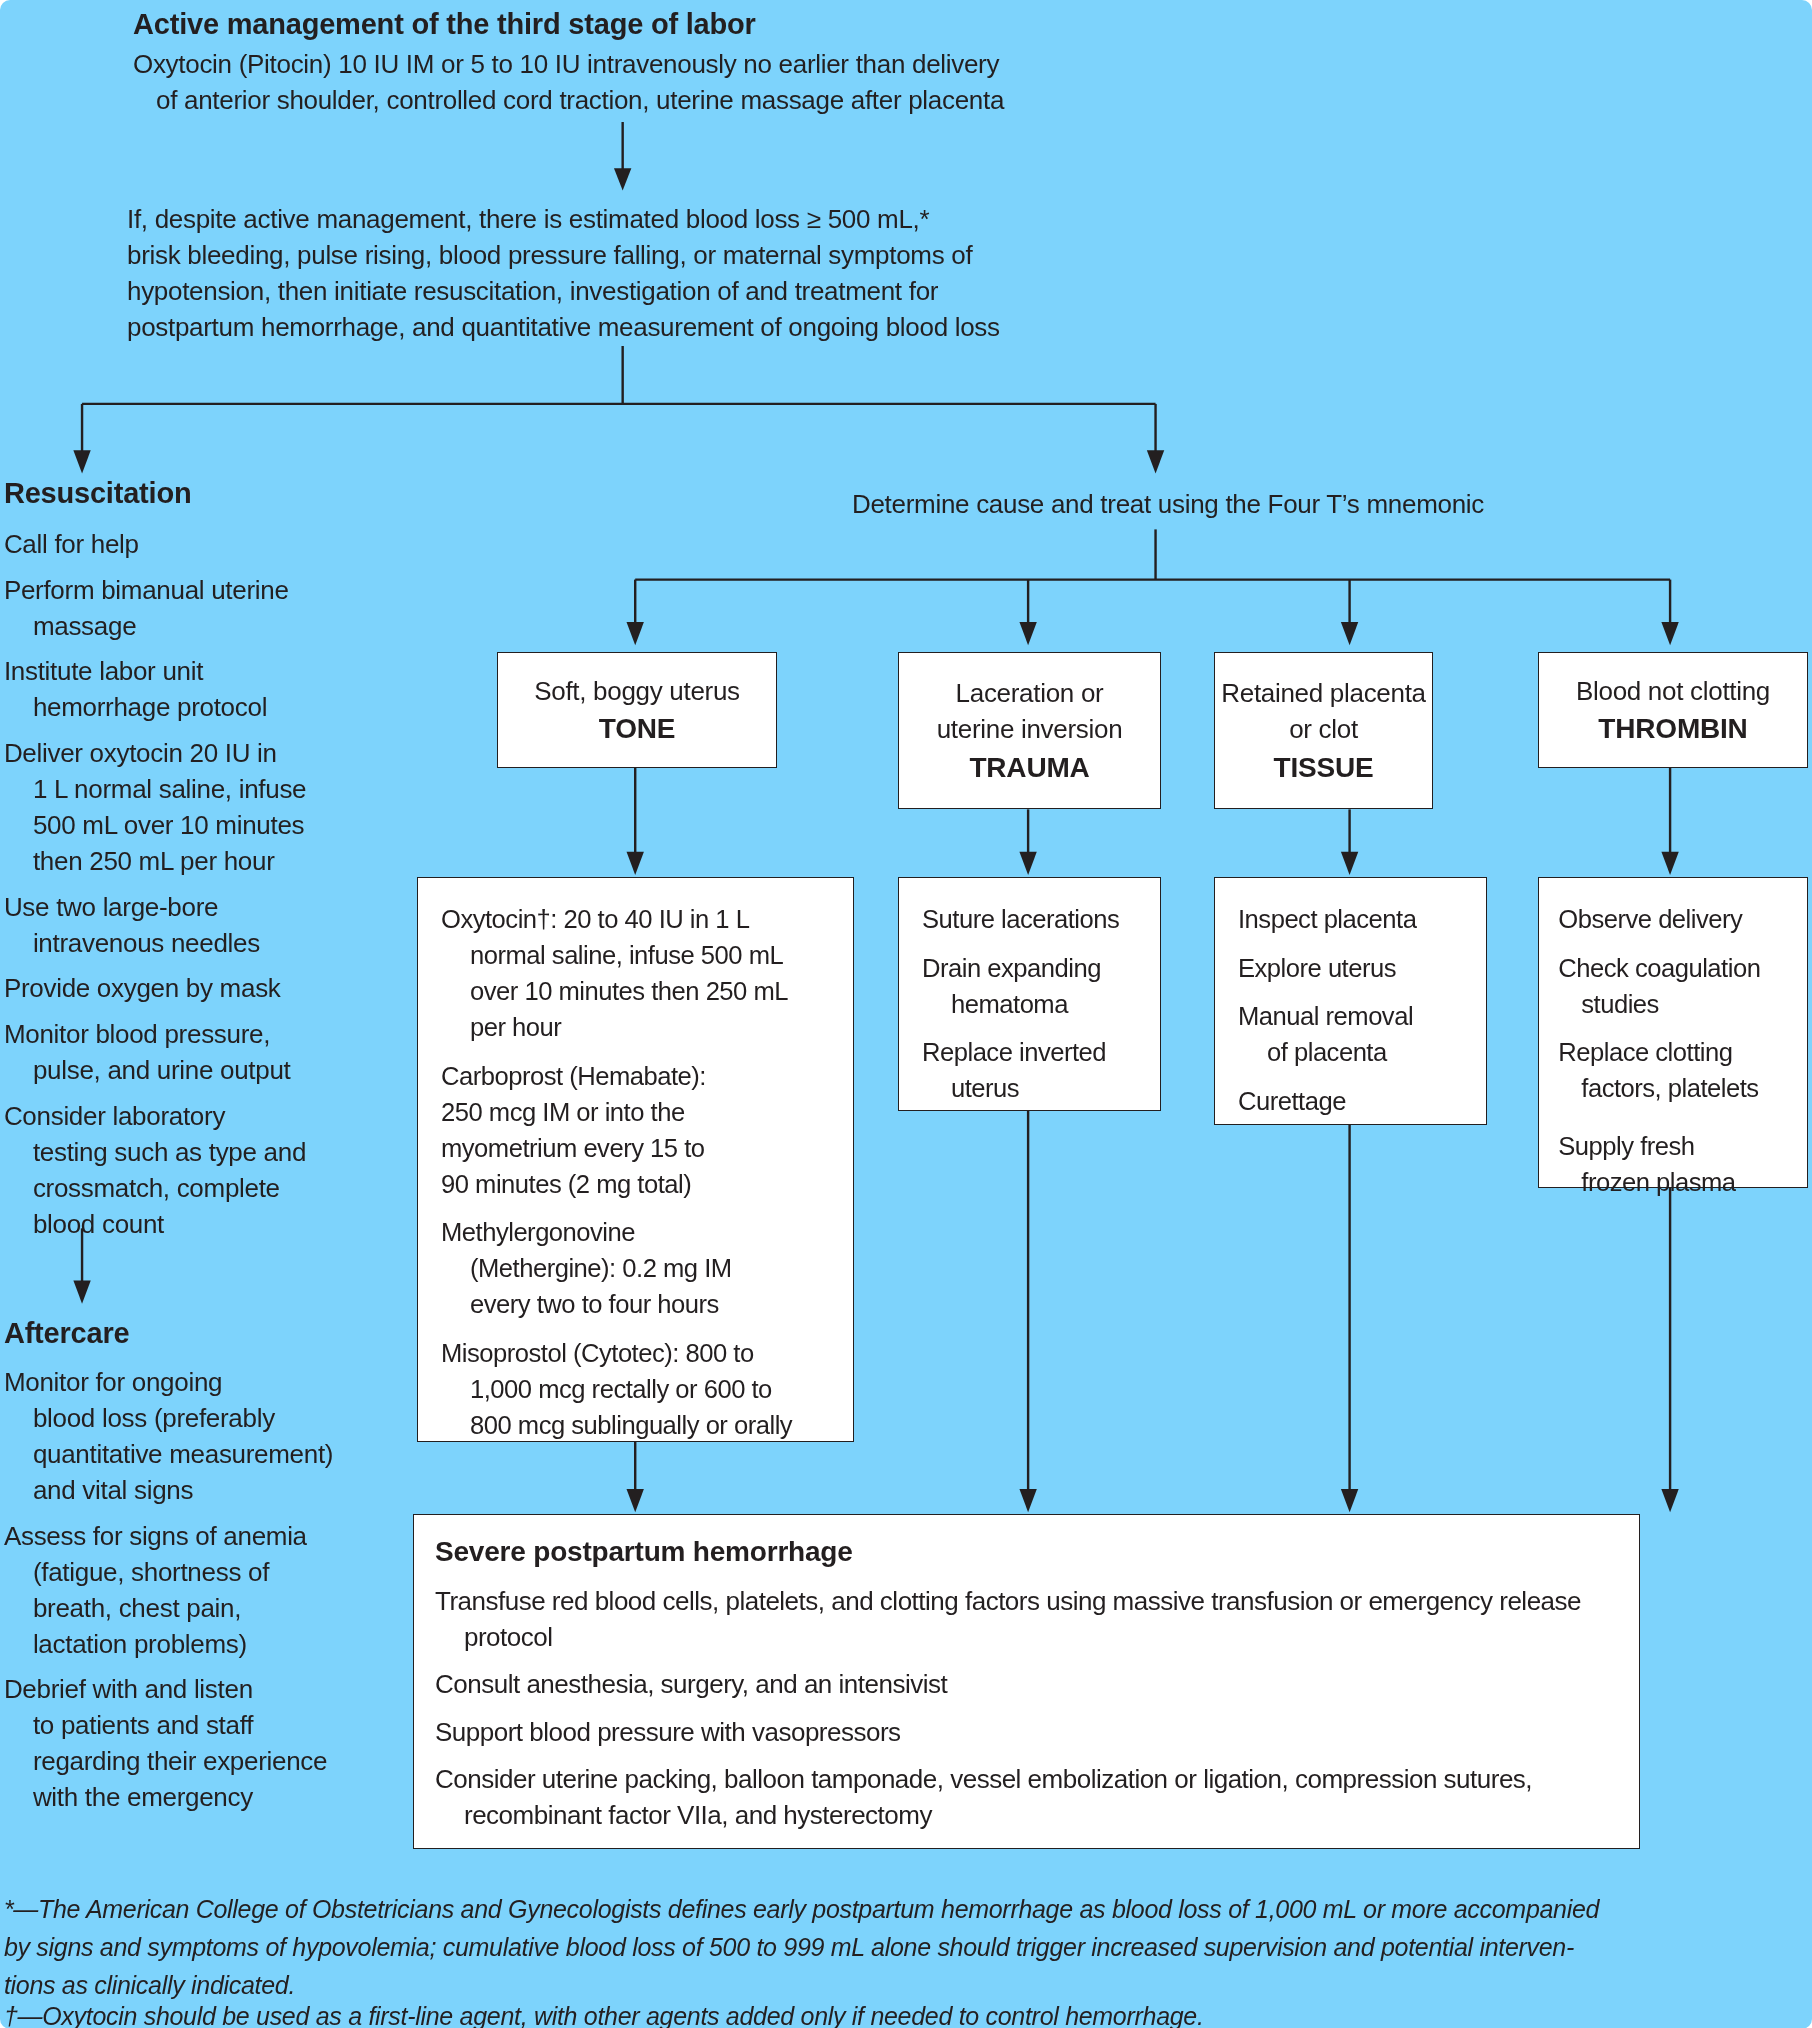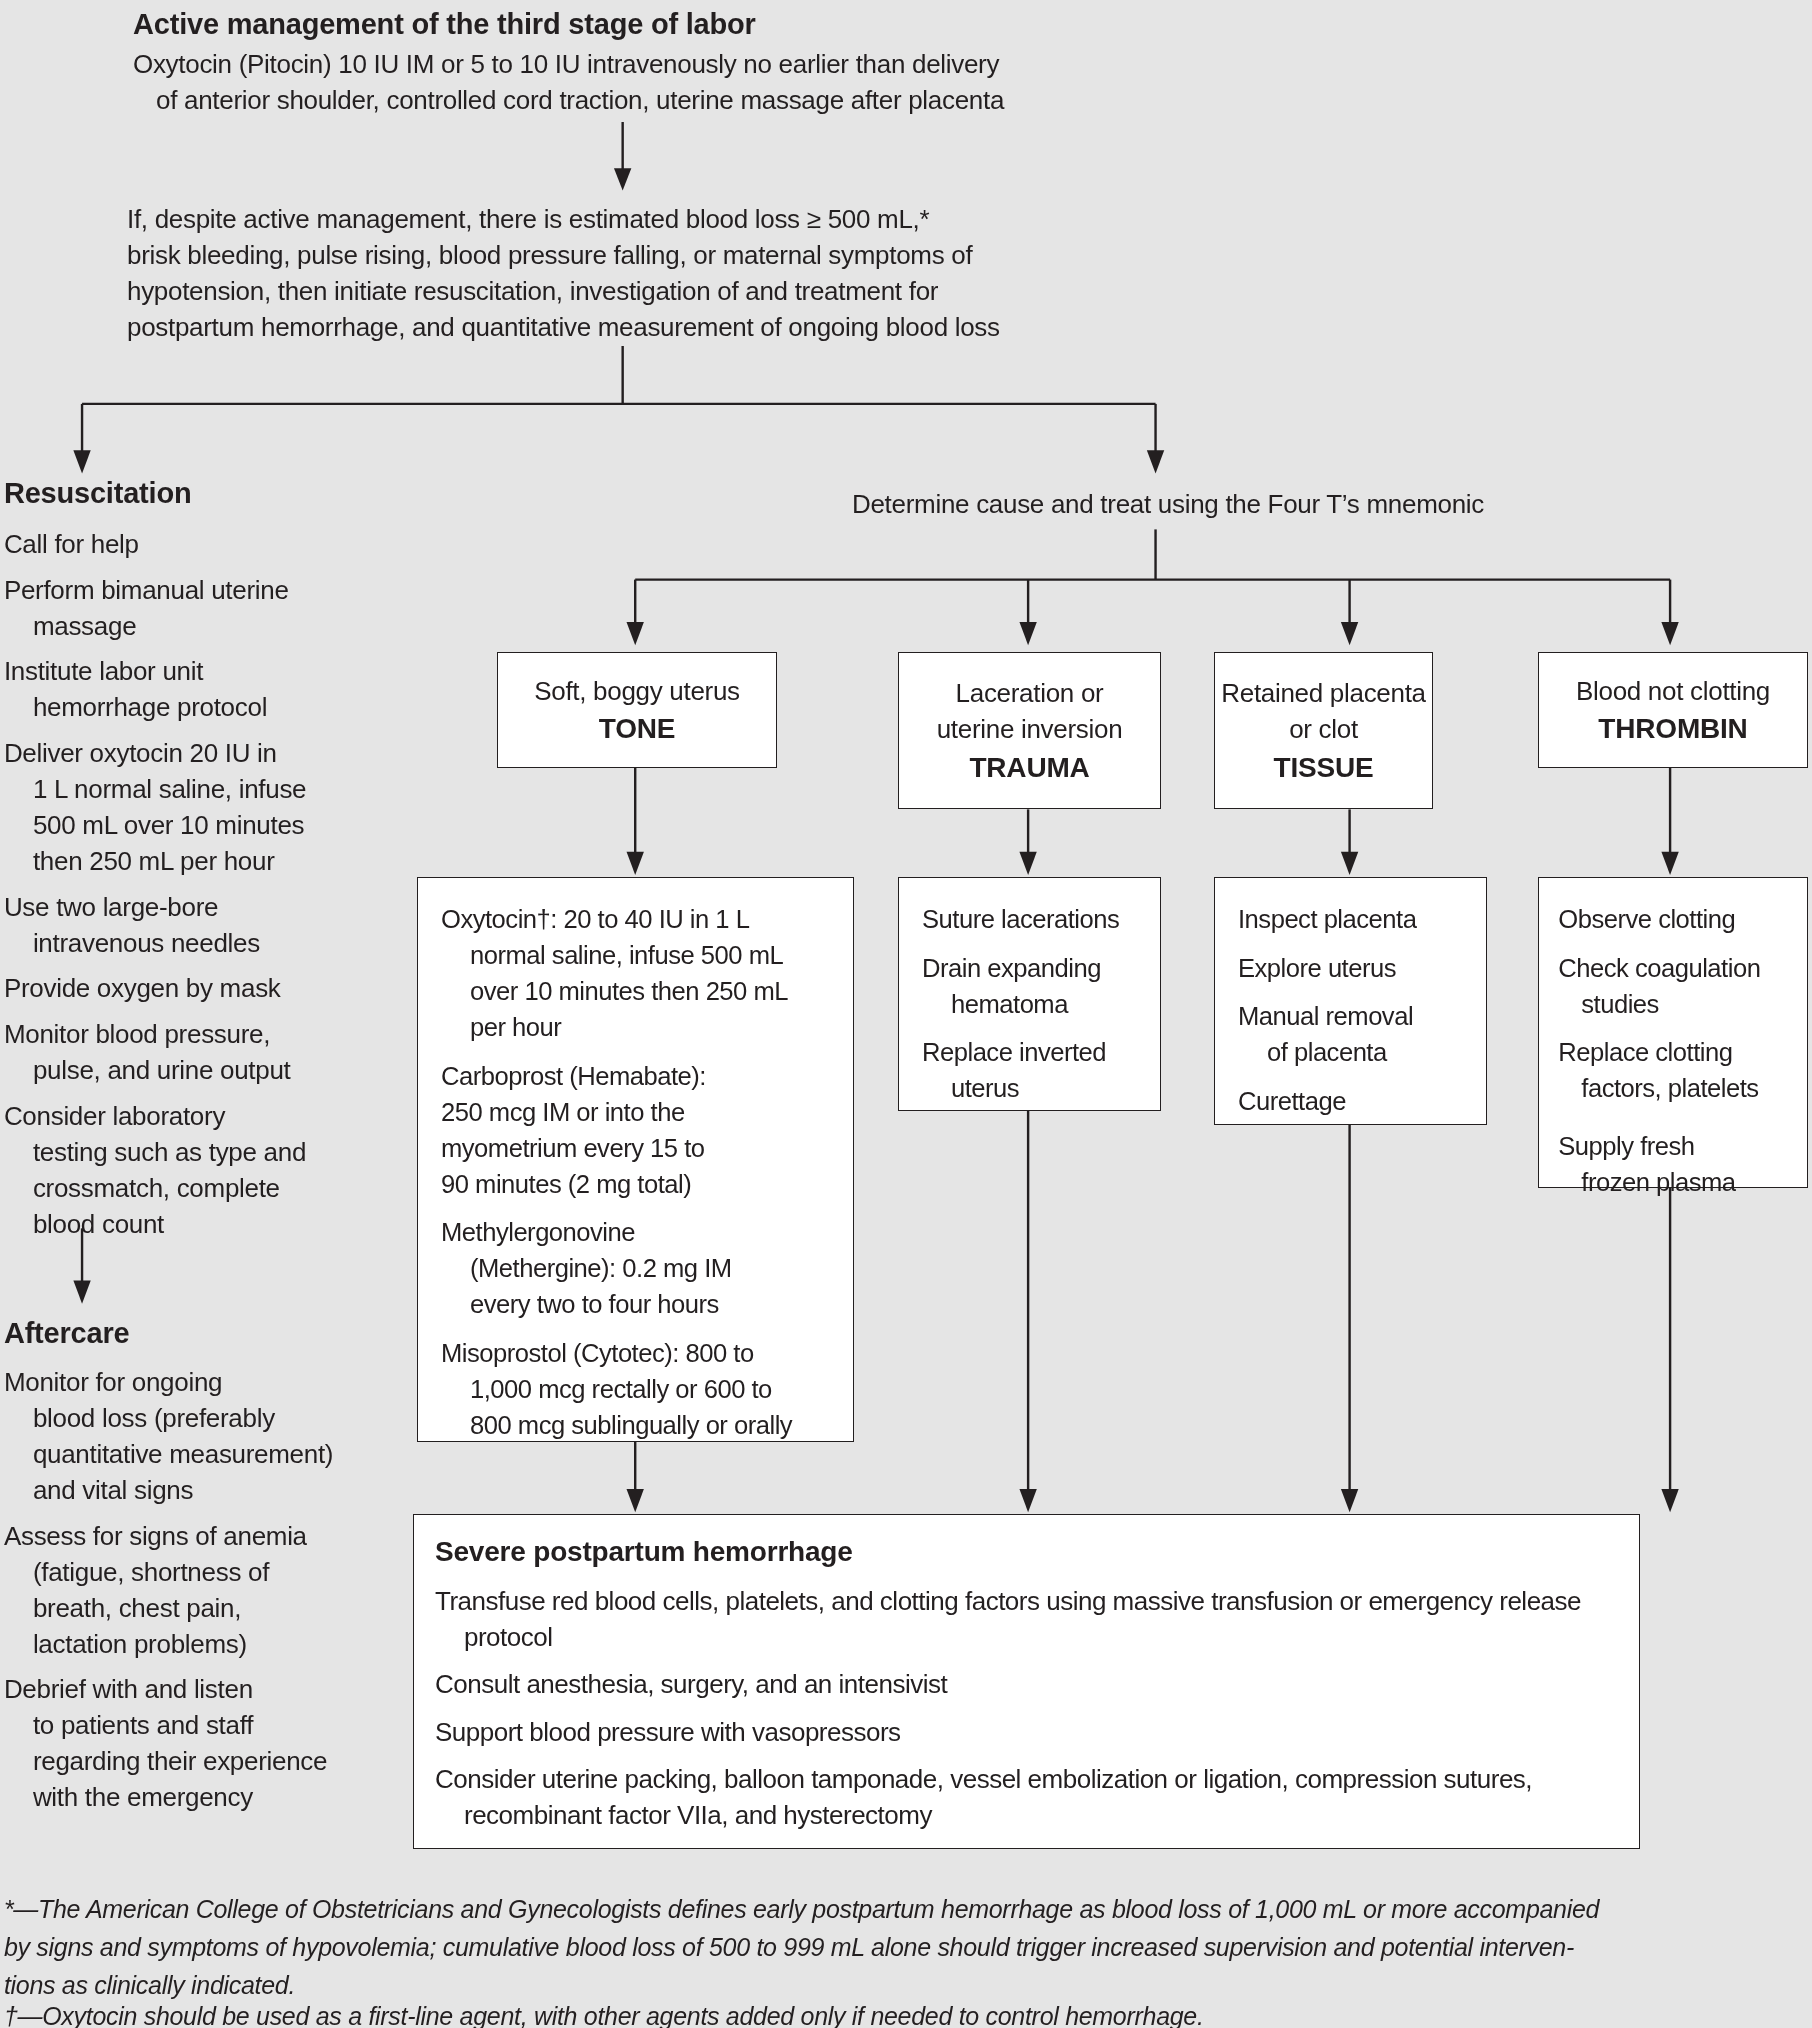--- a/index.html
+++ b/index.html
@@ -1,22 +1,23 @@
 <!DOCTYPE html>
 <html><head>
 <meta charset="utf-8">
 <style>
   html,body{margin:0;padding:0;background:#ffffff;}
   .canvas{
     position:relative;
     width:1812px;height:2029px;
-    background:#e5e5e5;
+    background:#7dd3fc;
     font-family:"Liberation Sans","DejaVu Sans",sans-serif;
     color:#231f20;
     overflow:hidden;
+    border-radius:10px;
   }
   .abs{position:absolute;}
   .pre{white-space:pre-line;}
   .hang{white-space:pre-line;padding-left:29px;text-indent:-29px;}
   .hang24{white-space:pre-line;padding-left:23px;text-indent:-23px;}
   .body-text{font-size:26px;line-height:36px;letter-spacing:-0.3px;}
   .title{font-size:29px;font-weight:bold;letter-spacing:-0.2px;}
   .section-head{font-size:29px;font-weight:bold;letter-spacing:-0.2px;}
   .list .item{margin-bottom:9.7px;}
   .flowbox{
@@ -195,21 +196,21 @@
 
   <div class="abs flowbox tx-box" style="left:1214px;top:877px;width:273px;height:248px;">
     <div class="item hang">Inspect placenta</div>
     <div class="item hang">Explore uterus</div>
     <div class="item hang">Manual removal
 of placenta</div>
     <div class="item hang">Curettage</div>
   </div>
 
   <div class="abs flowbox tx-box" style="left:1538px;top:877px;width:270px;height:311px;padding-left:19.3px;padding-right:5.8px;">
-    <div class="item hang24" style="margin-bottom:12.6px;">Observe clotting</div>
+    <div class="item hang24" style="margin-bottom:12.6px;">Observe delivery</div>
     <div class="item hang24" style="margin-bottom:12.6px;">Check coagulation
 studies</div>
     <div class="item hang24" style="margin-bottom:22px;">Replace clotting
 factors, platelets</div>
     <div class="item hang24" style="margin-bottom:19px;">Supply fresh
 frozen plasma</div>
   </div>
 
   <div class="abs flowbox severe-box" style="left:413px;top:1514px;width:1227px;height:335px;">
     <div class="severe-head">Severe postpartum hemorrhage</div>

